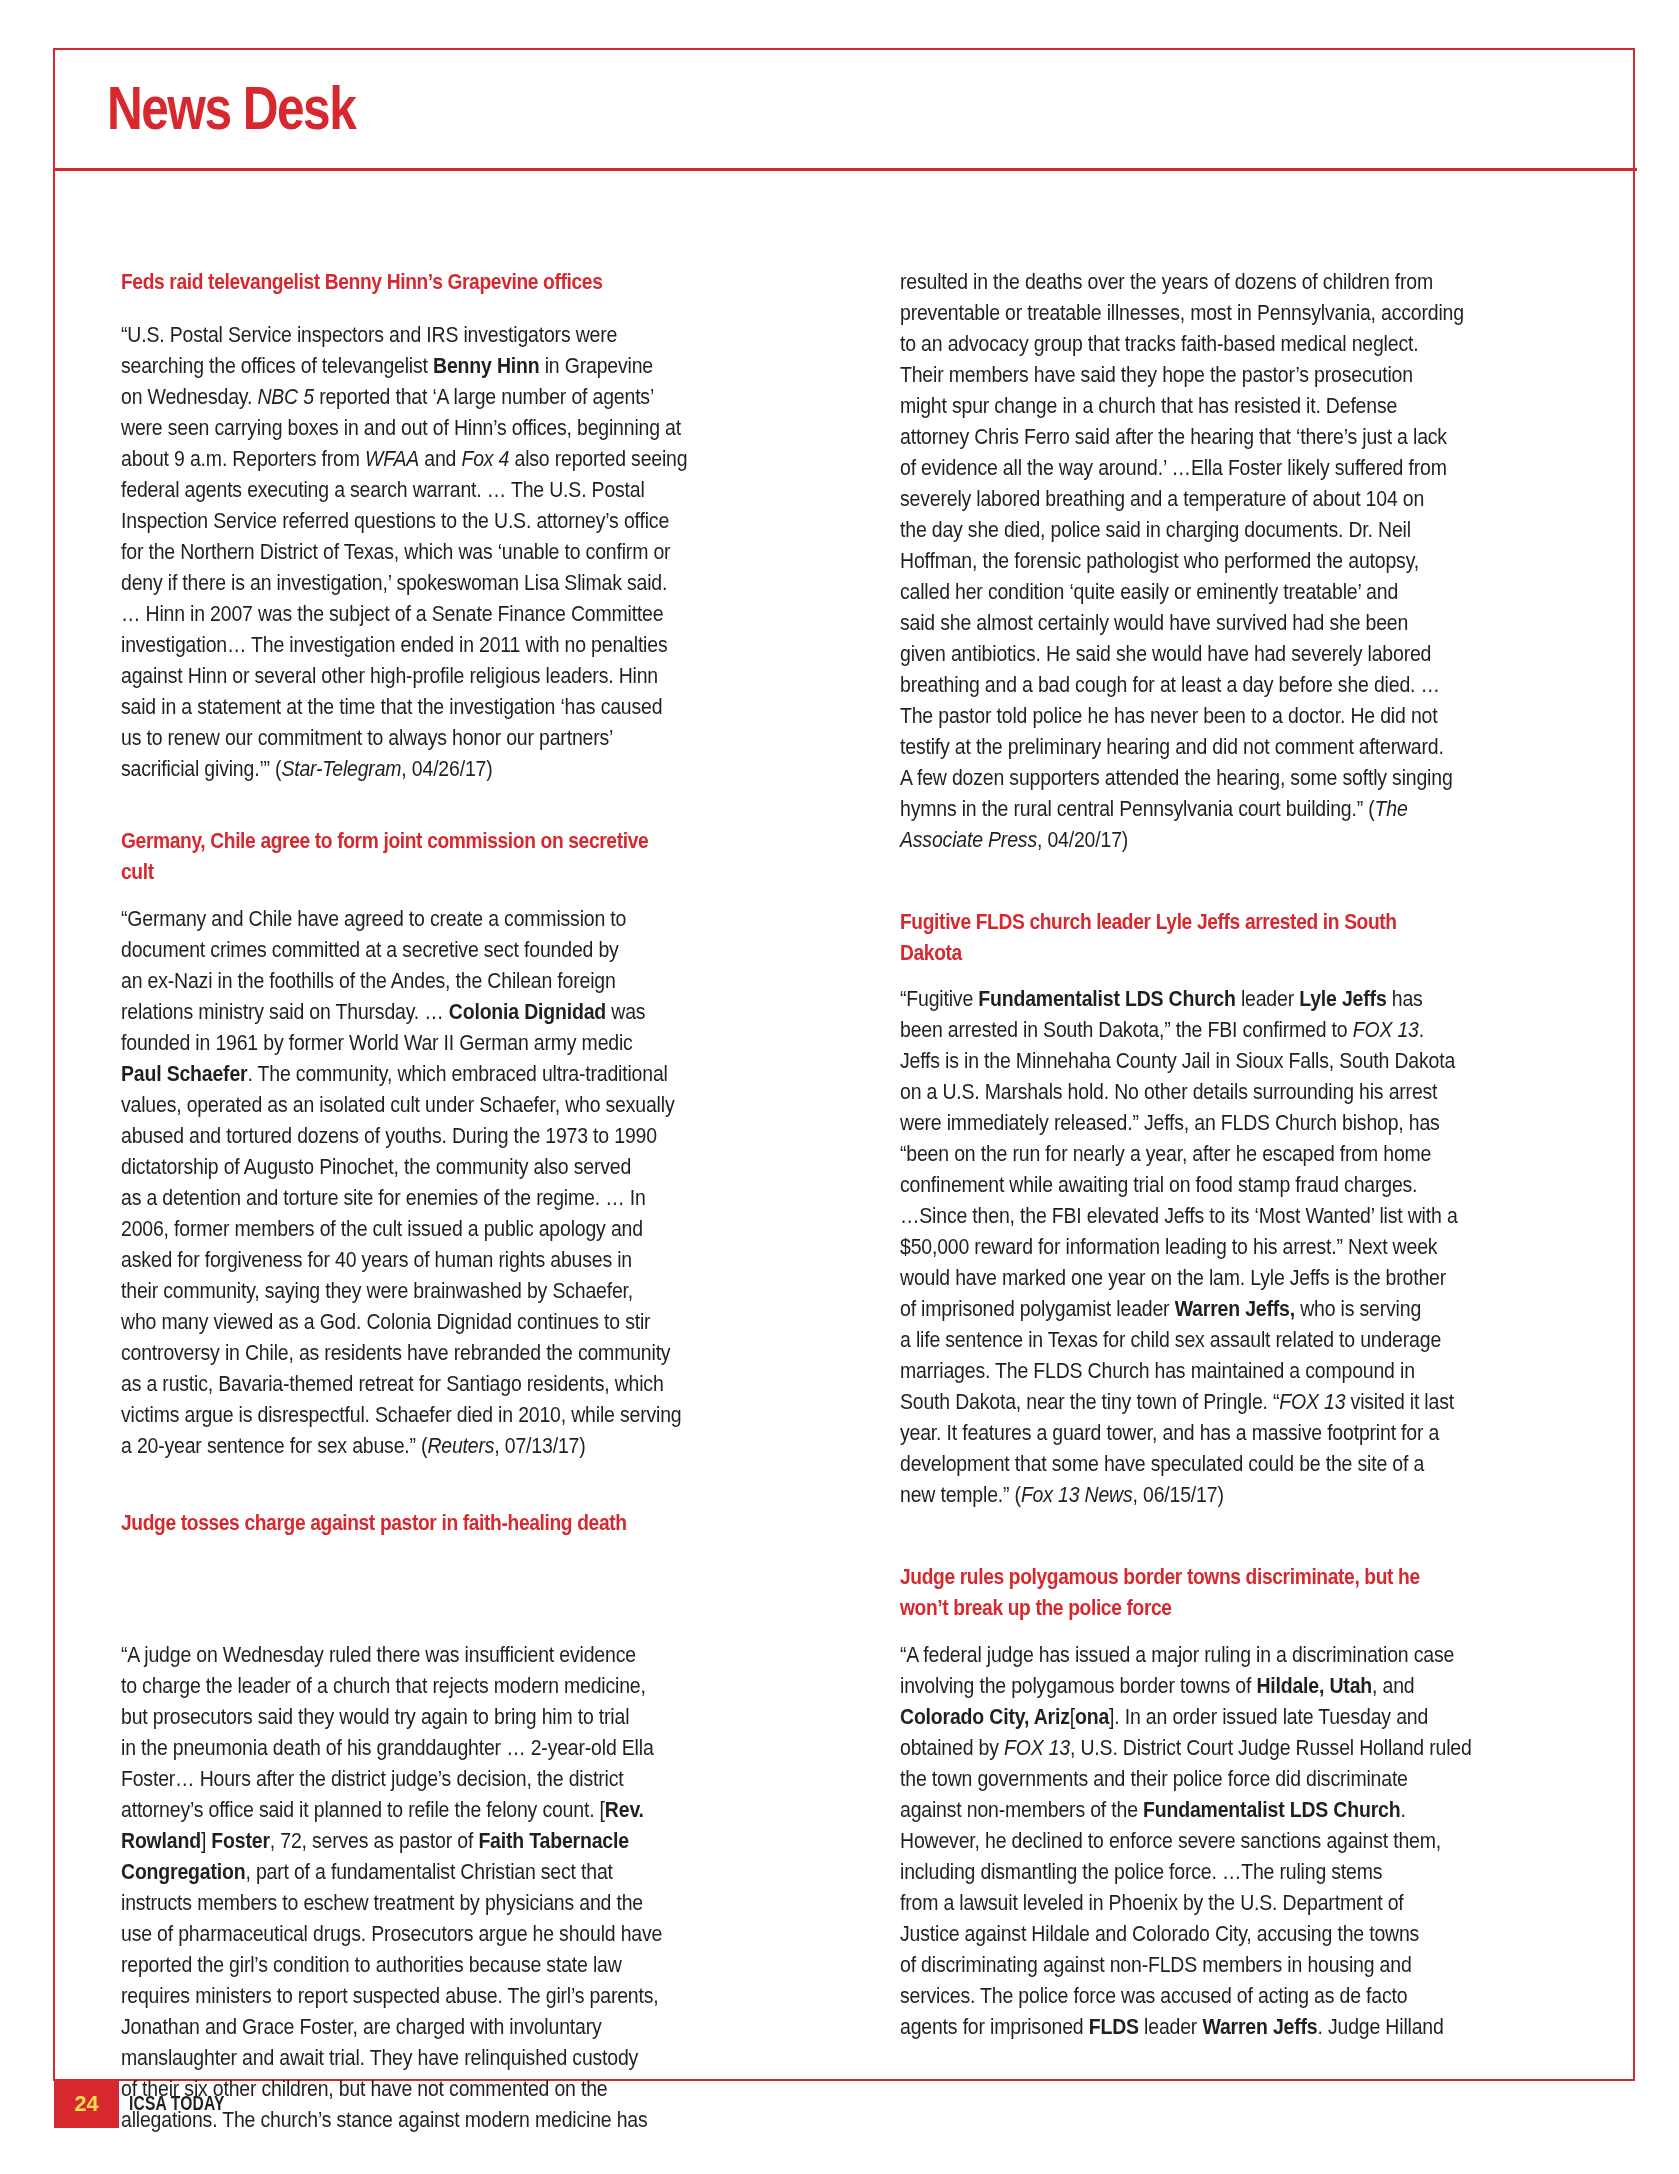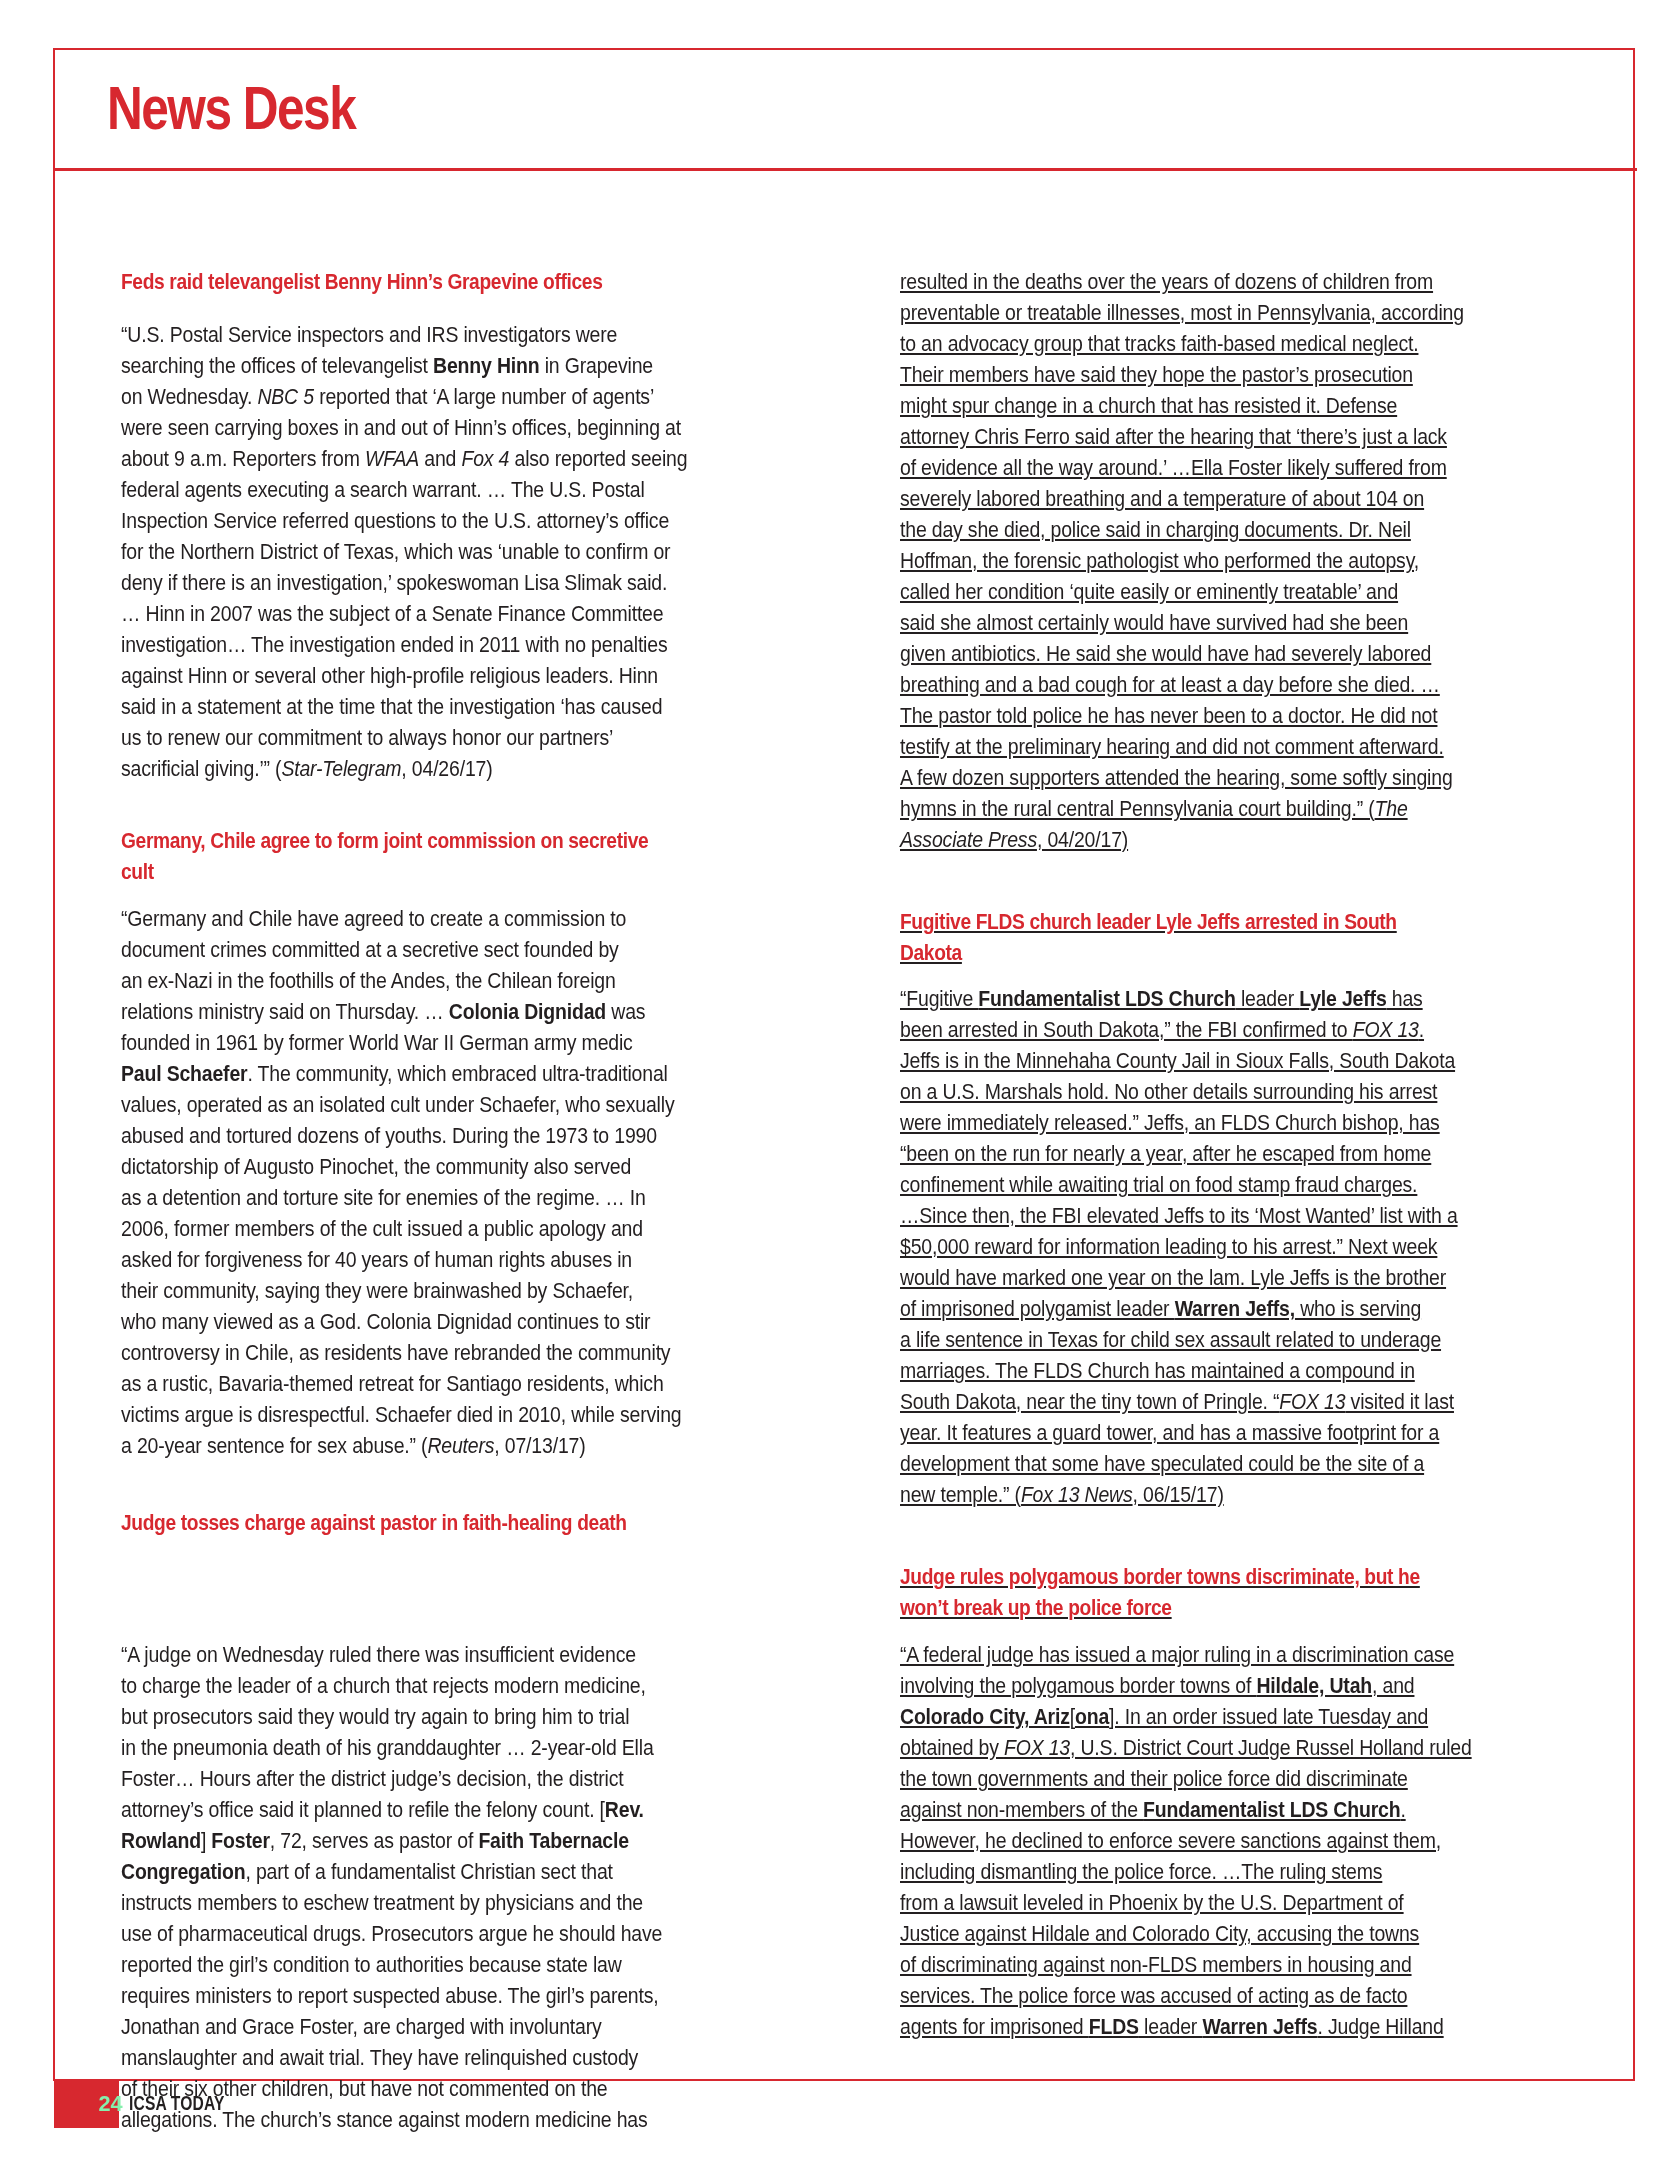--- a/index.html
+++ b/index.html
@@ -2,28 +2,28 @@
 <html style="font-size:15px"><head>
 <meta charset="utf-8">
 <style>
   html, body { margin: 0; padding: 0; background: #ffffff; }
   body { width: 1680px; height: 2174px; position: relative; overflow: hidden; font-family: "Liberation Sans", "DejaVu Sans", sans-serif; color: #231f20; }
   .frame { position: absolute; left: 53px; top: 48px; width: 1578px; height: 2029px; border: 2.8px solid #d7282f; box-sizing: content-box; }
   .header-rule { position: absolute; left: 53px; top: 168px; width: 1584px; height: 2.8px; background: #d7282f; }
   .title { position: absolute; left: 107px; top: 75px; font-family: "Liberation Sans", sans-serif; font-weight: bold; font-size: 62px; line-height: 66px; color: #d7282f; letter-spacing: -1.9px; transform: scaleX(0.80); transform-origin: left top; white-space: nowrap; }
   .block { position: absolute; width: 678px; }
   .col1 { left: 121px; }
-  .col2 { left: 900px; text-decoration: underline; }
+  .col2 { left: 900px; }
   .line { height: 31px; line-height: 31px; font-size: 22px; white-space: nowrap; transform-origin: left center; letter-spacing: -0.2px; }
   .heading .line { font-weight: bold; color: #d7282f; font-size: 21.7px; letter-spacing: -0.4px; }
   .body .line { color: #231f20; }
   .b { font-weight: bold; }
   .i { font-style: italic; }
   .footer-box { position: absolute; left: 54px; top: 2079px; width: 65px; height: 49px; background: #d7282f; }
-  .footer-num { position: absolute; left: 0; top: 0; width: 65px; height: 49px; line-height: 49px; text-align: center; color: #86efac; font-weight: bold; font-size: 21.7px; margin-left: 24px; }
+  .footer-num { position: absolute; left: 0; top: 0; width: 65px; height: 49px; line-height: 49px; text-align: center; color: #fde047; font-weight: bold; font-size: 21.7px; }
   .footer-pub { position: absolute; left: 129px; top: 2088px; font-weight: bold; font-size: 20px; line-height: 30px; color: #231f20; transform: scaleX(0.78); transform-origin: left center; white-space: nowrap; letter-spacing: 0.2px; }
 </style>
 </head>
 <body>
 
 <div class="frame"></div>
 <div class="header-rule"></div>
 <h1 class="title" style="margin:0;">News Desk</h1>
 
 <div id="content">

